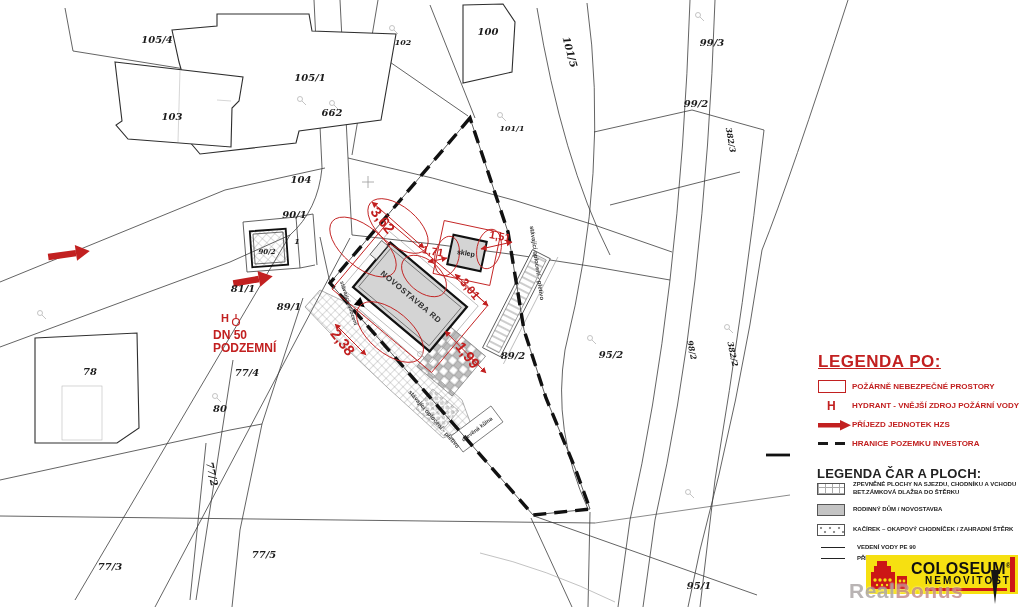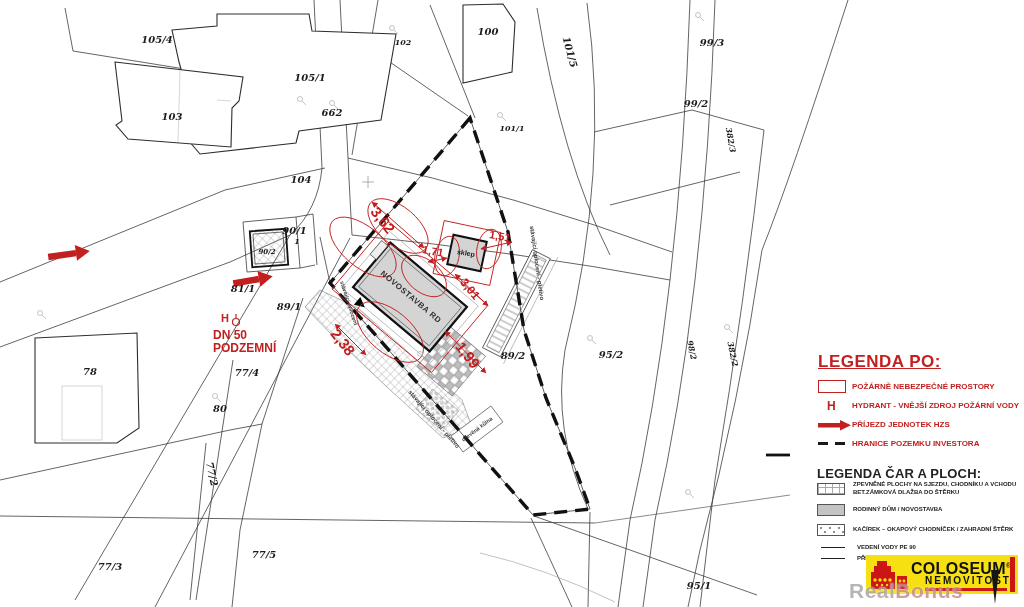--- a/index.html
+++ b/index.html
@@ -279,21 +279,21 @@
       <div class="plabel" style="left: 570px; top: 52px; transform: translate(-50%, -50%) rotate(75deg);">101/5</div>
       <div class="plabel" style="left: 512px; top: 128px; font-size: 8px; transform: translate(-50%, -50%);">101/1</div>
       <div class="plabel" style="left: 712px; top: 42px; transform: translate(-50%, -50%);">99/3</div>
       <div class="plabel" style="left: 660px; top: 103px; transform: translate(-50%, -50%); margin-left: 36px;">99/2</div>
       <div class="plabel" style="left: 731px; top: 140px; font-size: 8px; transform: translate(-50%, -50%) rotate(80deg);">382/3</div>
       <div class="plabel" style="left: 692px; top: 350px; font-size: 8px; transform: translate(-50%, -50%) rotate(78deg);">98/2</div>
       <div class="plabel" style="left: 733px; top: 354px; font-size: 8px; transform: translate(-50%, -50%) rotate(78deg);">382/2</div>
       <div class="plabel" style="left: 611px; top: 354px; transform: translate(-50%, -50%);">95/2</div>
       <div class="plabel" style="left: 699px; top: 585px; transform: translate(-50%, -50%);">95/1</div>
       <div class="plabel" style="left: 513px; top: 355px; transform: translate(-50%, -50%);">89/2</div>
-      <div class="plabel" style="left: 276px; top: 230px; transform: translate(-50%, -50%); padding-left: 37px;">90/1</div>
+      <div class="plabel" style="left: 276px; top: 214px; transform: translate(-50%, -50%); padding-left: 37px;">90/1</div>
       <div class="plabel" style="left: 267px; top: 251px; font-size: 7px; transform: translate(-50%, -50%);">90/2</div>
       <div class="plabel" style="left: 297px; top: 241px; font-size: 8px; transform: translate(-50%, -50%);">1</div>
       <div class="plabel" style="left: 243px; top: 288px; transform: translate(-50%, -50%);">81/1</div>
       <div class="plabel" style="left: 289px; top: 306px; transform: translate(-50%, -50%);">89/1</div>
       <div class="plabel" style="left: 90px; top: 371px; transform: translate(-50%, -50%);">78</div>
       <div class="plabel" style="left: 247px; top: 372px; transform: translate(-50%, -50%);">77/4</div>
       <div class="plabel" style="left: 220px; top: 408px; transform: translate(-50%, -50%);">80</div>
       <div class="plabel" style="left: 212px; top: 474px; transform: translate(-50%, -50%) rotate(78deg);">77/2</div>
       <div class="plabel" style="left: 264px; top: 554px; transform: translate(-50%, -50%);">77/5</div>
       <div class="plabel" style="left: 110px; top: 566px; transform: translate(-50%, -50%);">77/3</div>

